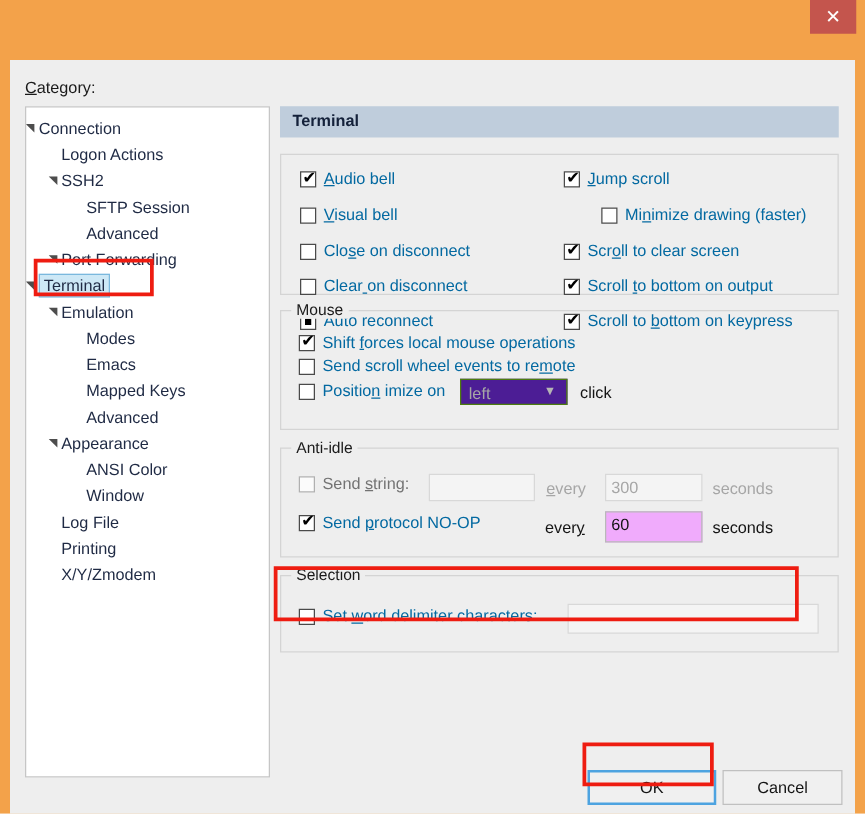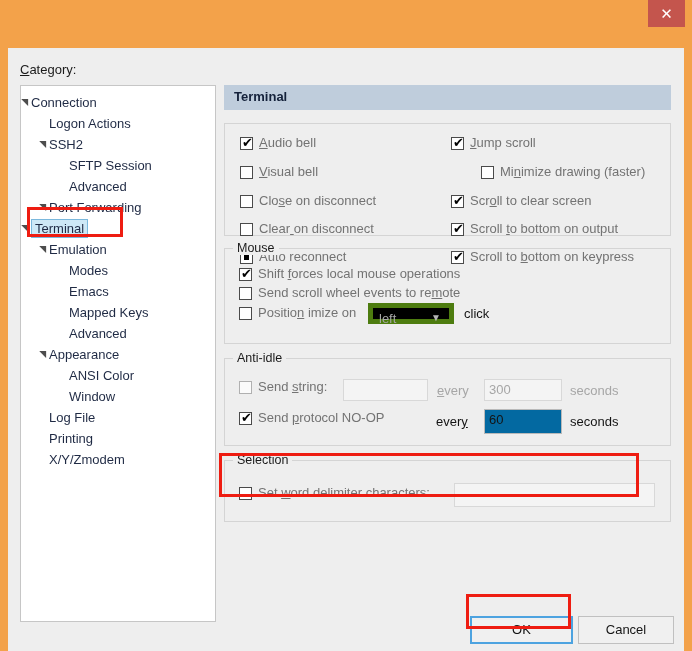--- a/index.html
+++ b/index.html
@@ -159,56 +159,56 @@
   .cb .box .square {
     position: absolute;
     left: 3px; top: 3px;
     width: 5px; height: 5px;
     background: #000000;
   }
   .cb .txt {
     position: absolute;
     left: 19px; top: -1px;
     font-size: 13px;
-    color: #737373;
+    color: #0369a1;
     white-space: nowrap;
   }
   .cb.disabled .txt { color: #737373; }
   .acc { text-decoration: underline; }
 
   .plaintext {
     position: absolute;
     font-size: 13px;
     color: #141414;
     white-space: nowrap;
   }
   .plaintext.dim { color: #a6a6a6; }
 
   .textbox {
     position: absolute;
-    background: #0369a1;
+    background: #f0abfc;
     border: 1px solid #b9b9b9;
     box-sizing: border-box;
     font-size: 13px;
     color: #141414;
   }
   .textbox .val {
     position: absolute;
     left: 4px; top: 2px;
   }
   .textbox.disabled {
     background: #f4f4f4;
     border-color: #d8d8d8;
   }
   .textbox.disabled .val { color: #a6a6a6; }
 
   .combo {
     position: absolute;
-    background: #000000;
-    border: 5px solid #4d7c0f;
+    background: #4c1d95;
+    border: 1px solid #4d7c0f;
     box-sizing: border-box;
     text-align: center;
   }
   .combo .val {
     position: absolute;
     left: 6px; top: 3px;
     font-size: 13px;
     color: #a6a6a6;
   }
   .combo .chev {

